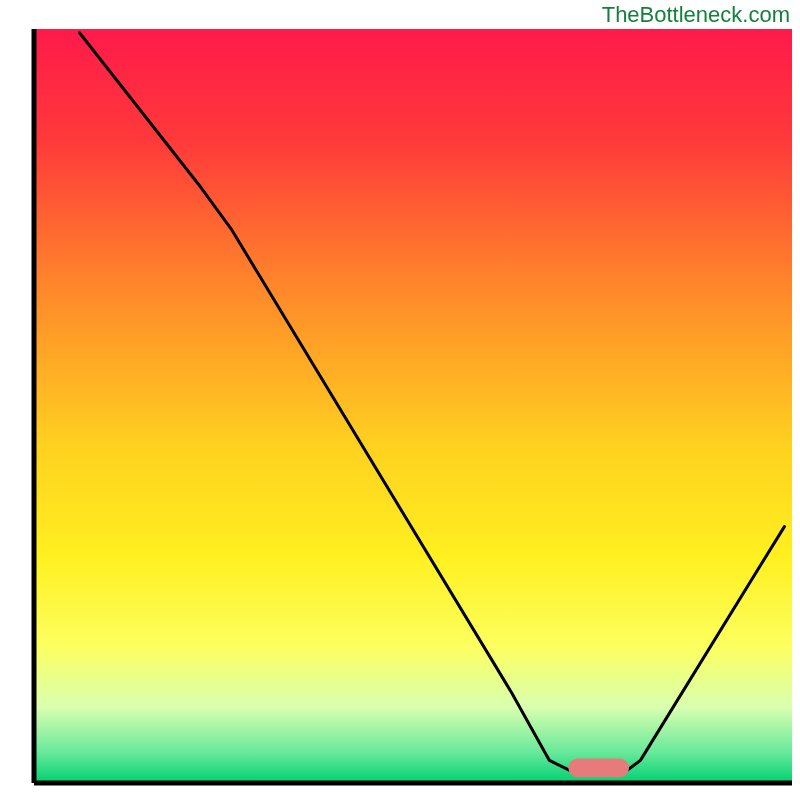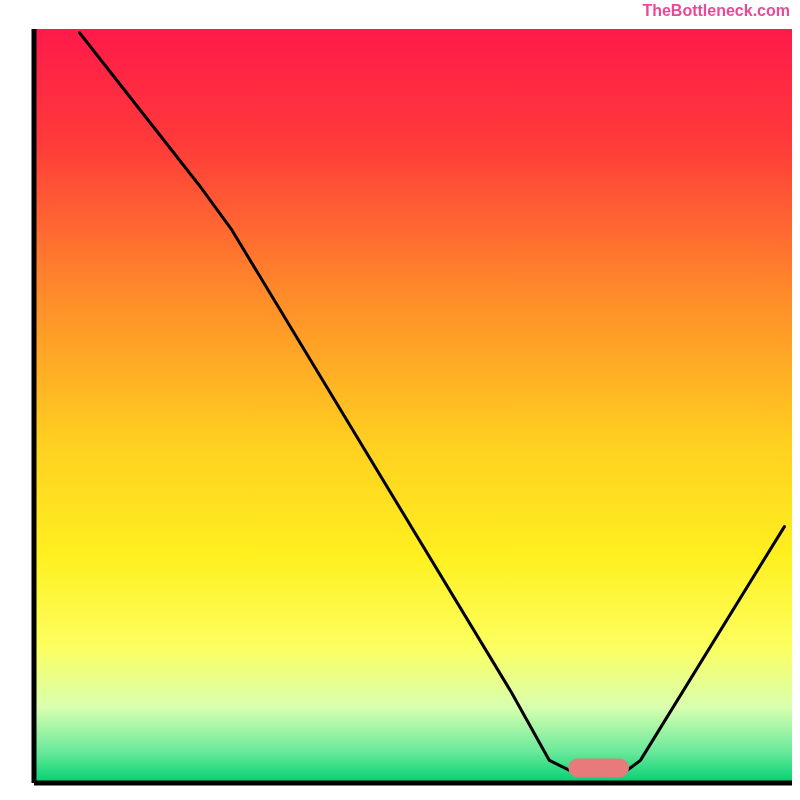--- a/index.html
+++ b/index.html
@@ -12,23 +12,23 @@
   }
   .chart-container {
     position: relative;
     width: 800px;
     height: 800px;
   }
   .watermark {
     position: absolute;
     top: 2px;
     right: 10px;
-    color: #ec4899;
-    font-size: 16px;
-    font-weight: bold;
+    color: #15803d;
+    font-size: 22px;
+    font-weight: normal;
     z-index: 10;
   }
   svg {
     display: block;
   }
 </style>
 </head>
 <body>
 
 <div class="chart-container">

